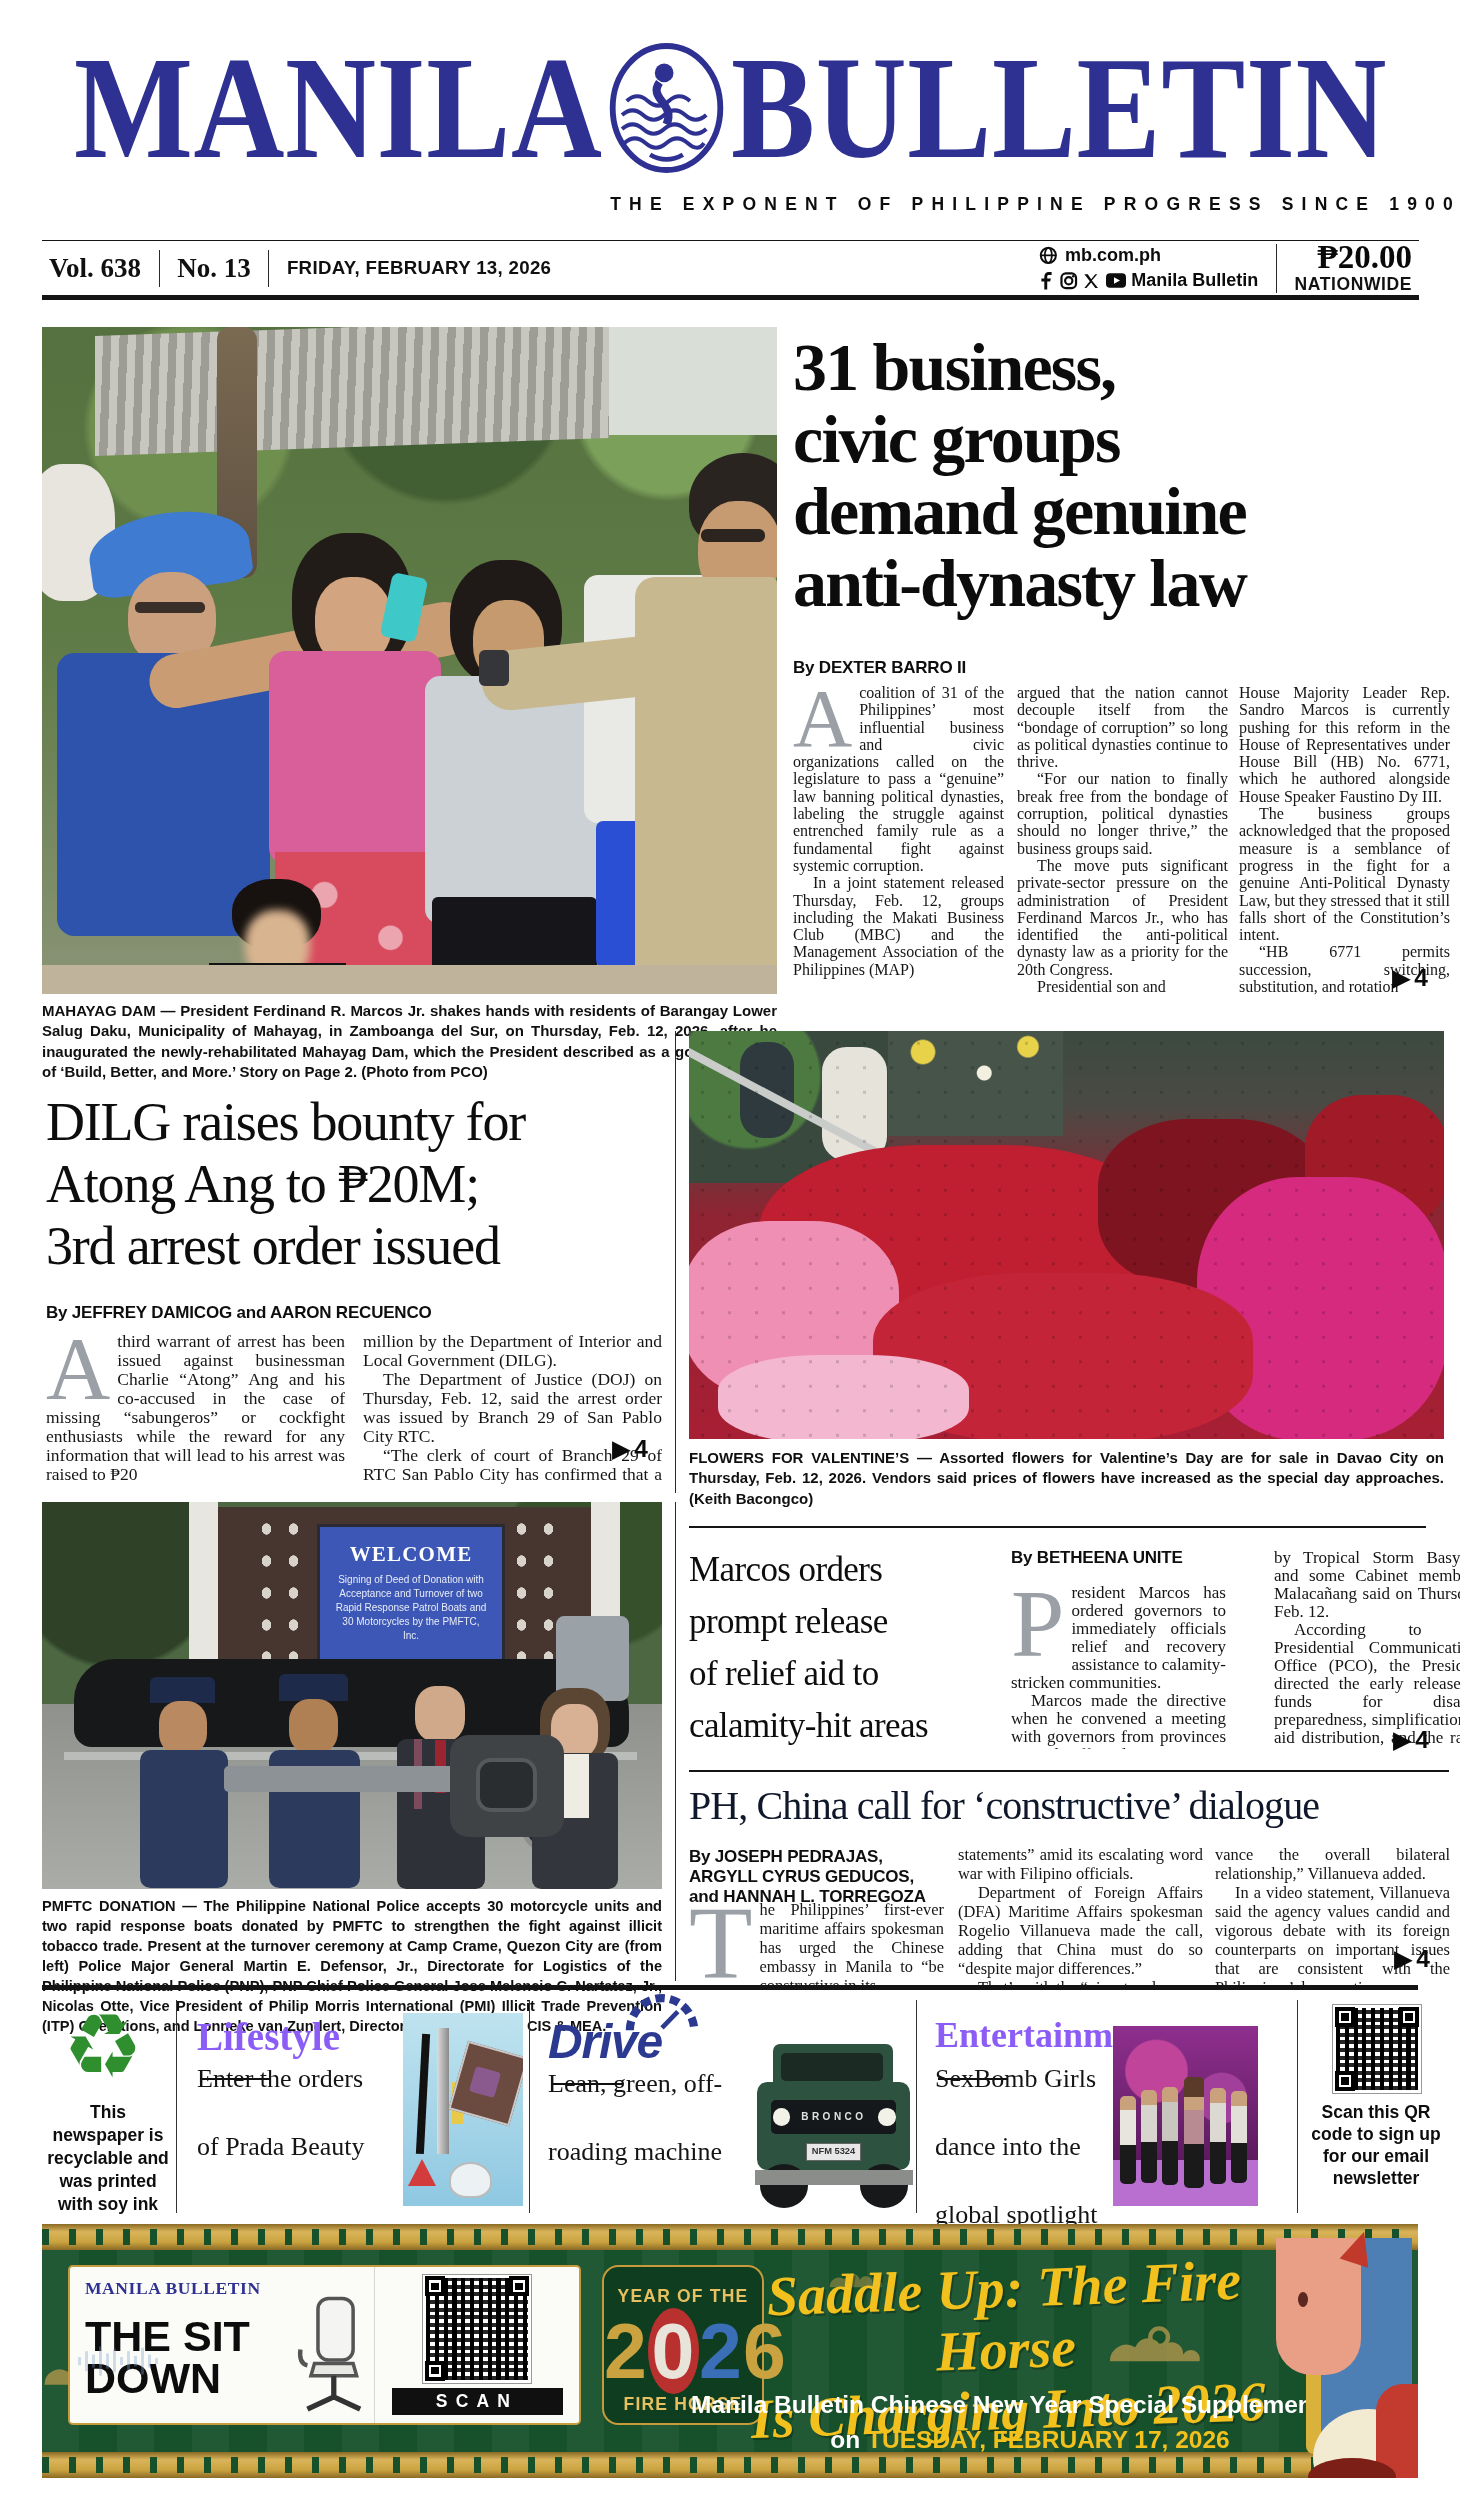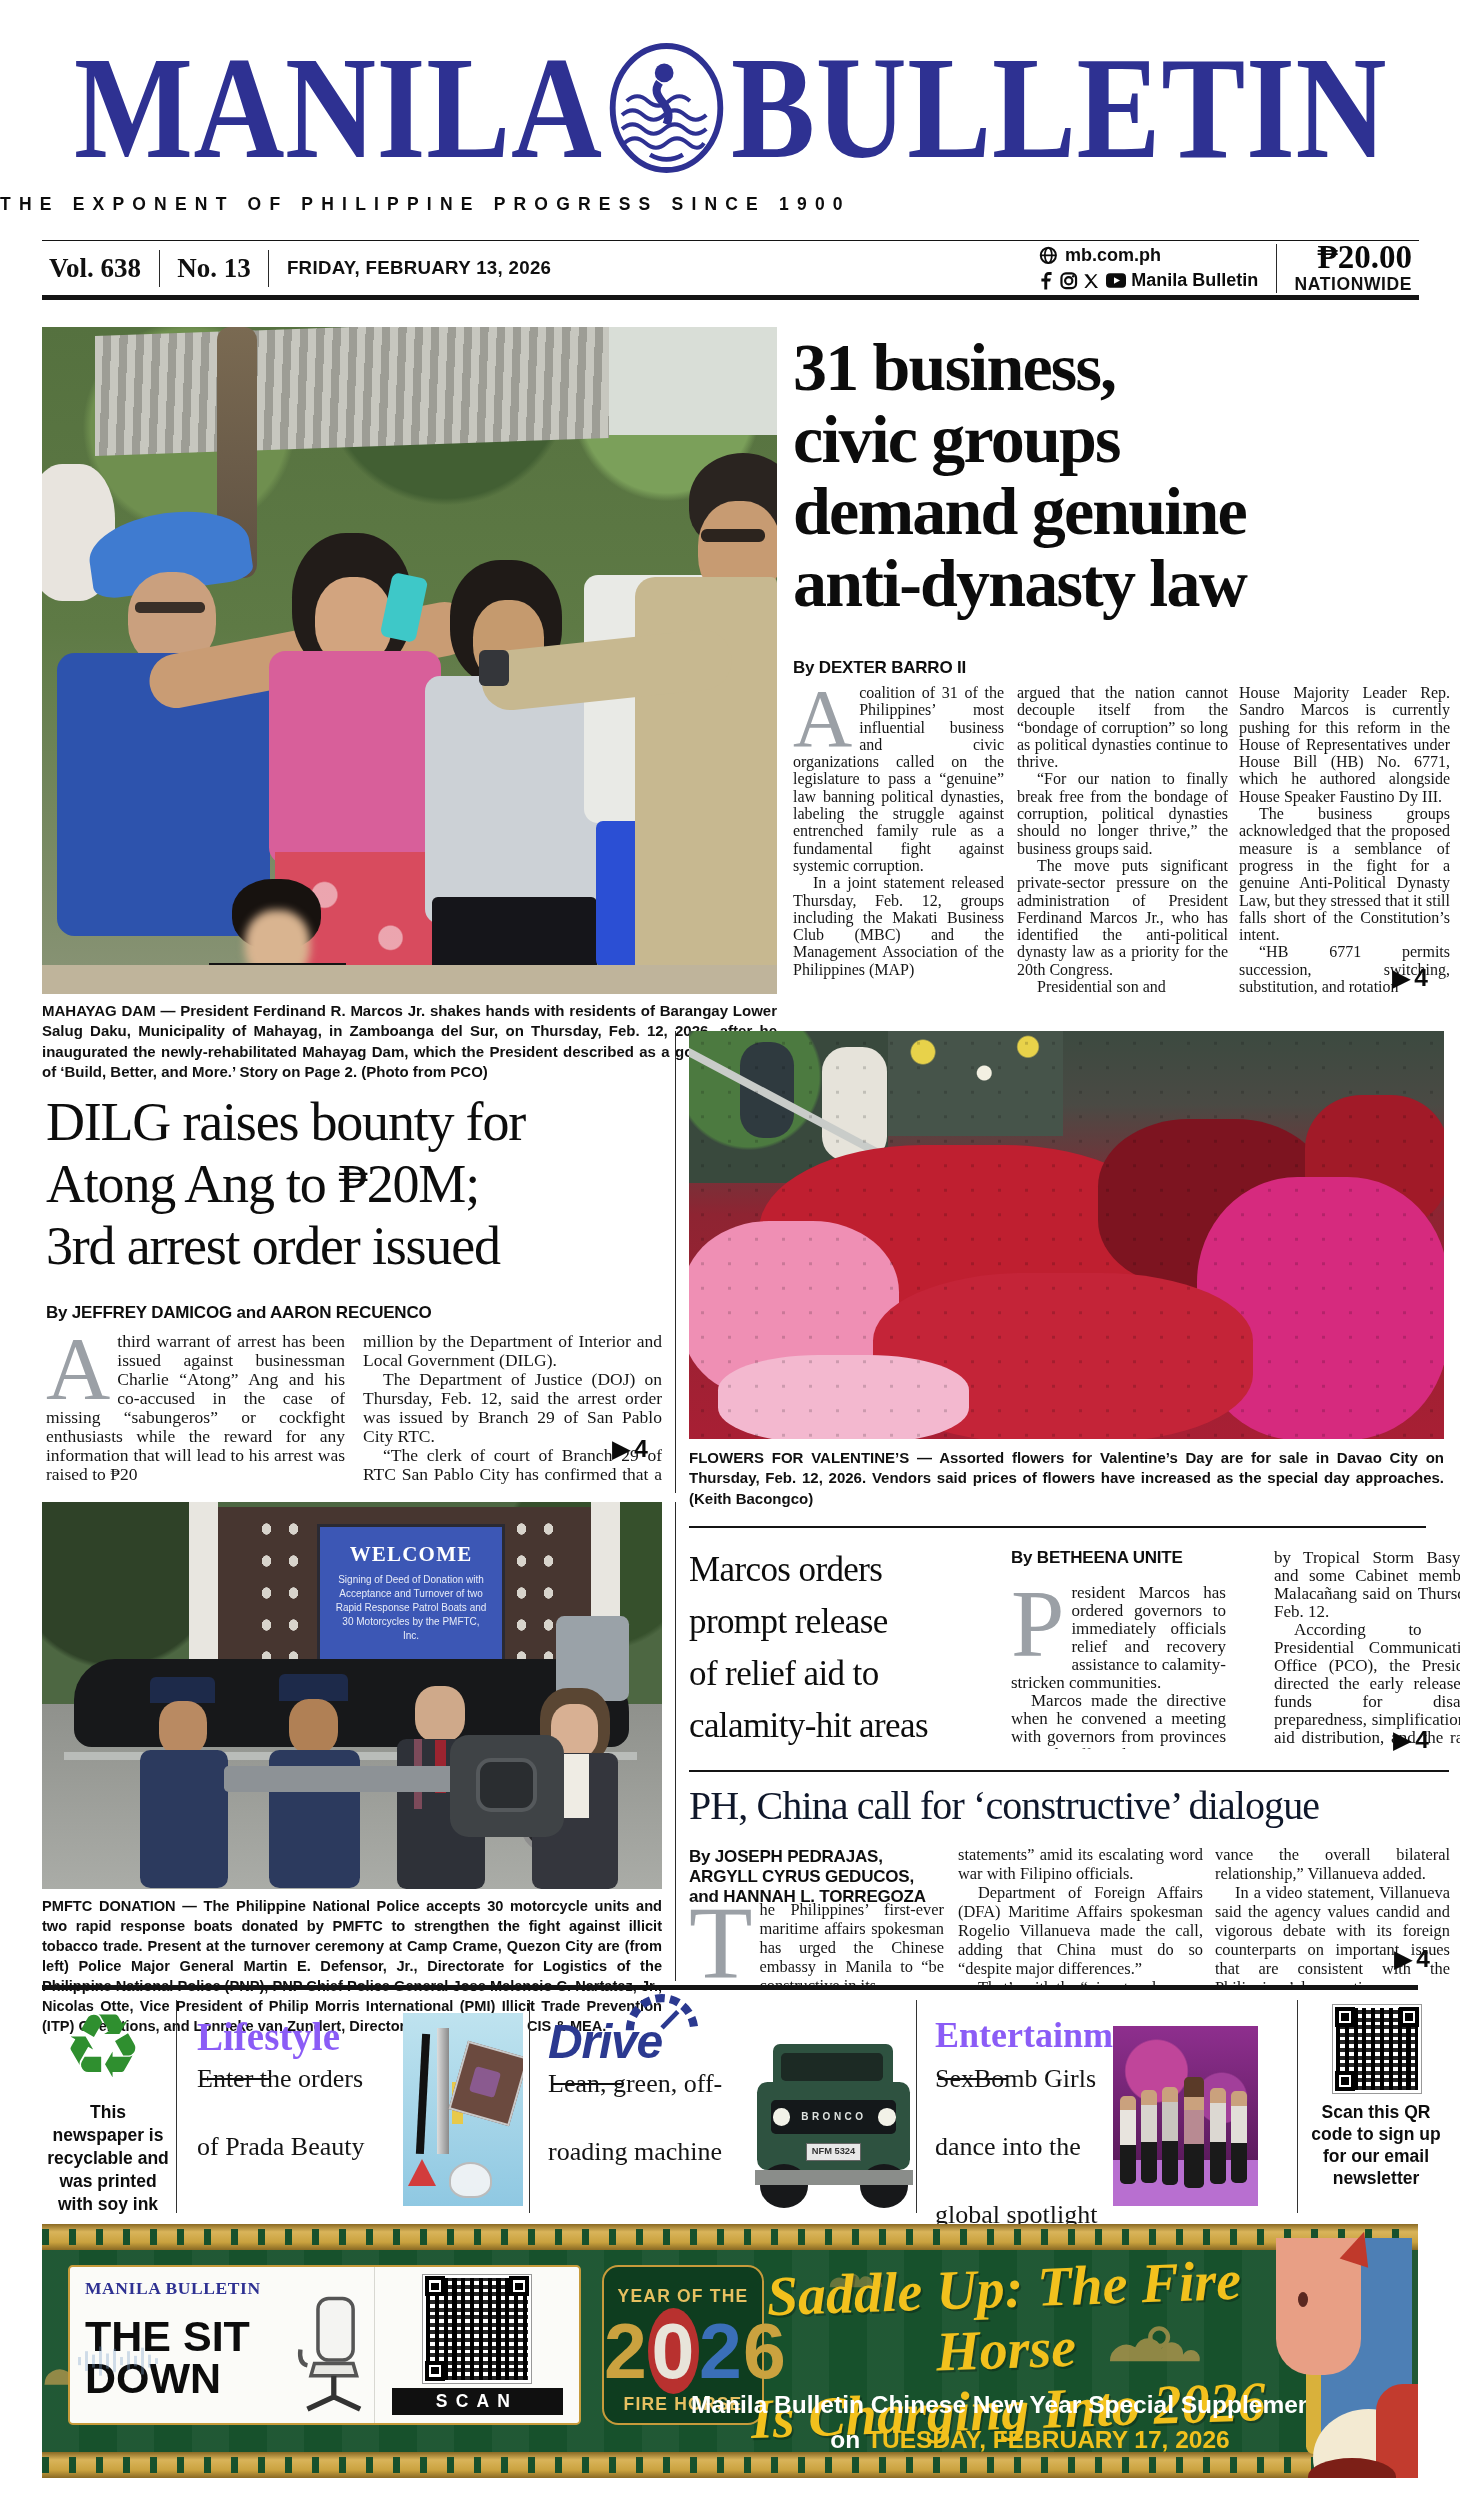--- a/index.html
+++ b/index.html
@@ -14,21 +14,21 @@
   *{box-sizing:border-box}
   html,body{margin:0;padding:0;background:#e8e8e8}
   .page{position:relative;width:1461px;height:2512px;background:#ffffff;overflow:hidden;font-family:var(--serif);color:var(--ink)}
   .abs{position:absolute}
   .hrule{position:absolute;background:#141414}
   .vrule{position:absolute;background:#2a2a2a;width:1.2px}
 
   
   .mast{position:absolute;left:0;right:0;top:30px;height:155px;display:flex;align-items:center;justify-content:center;gap:5.8px}
   .mastword{font:700 126px var(--serif);color:var(--brand);letter-spacing:0.6px;transform:scaleY(1.16);white-space:nowrap}
-  .tagline{position:absolute;left:0;right:0;top:194px;text-align:left;font:700 17.5px var(--sans);letter-spacing:8.2px;color:#0d0d0d}
+  .tagline{position:absolute;left:0;right:0;top:194px;text-align:right;font:700 17.5px var(--sans);letter-spacing:8.2px;color:#0d0d0d}
 
   .inforow{position:absolute;left:49px;right:49px;top:243px;height:50px;display:flex;align-items:center;justify-content:space-between}
   .ig-left{display:flex;align-items:center}
   .volno{font:700 27px var(--serif);color:#101010}
   .sep{width:1.2px;height:37px;background:#2a2a2a;margin:0 17.5px}
   .issuedate{font:700 18.7px var(--sans);letter-spacing:0.3px;color:#101010}
   .ig-right{display:flex;align-items:center}
   .siteblock{display:flex;flex-direction:column;gap:4.7px;font:700 18px var(--sans);color:#0c0c0c}
   .siterow{display:flex;align-items:center;gap:7px}
   .socialrow{display:flex;align-items:center;gap:5.8px}

